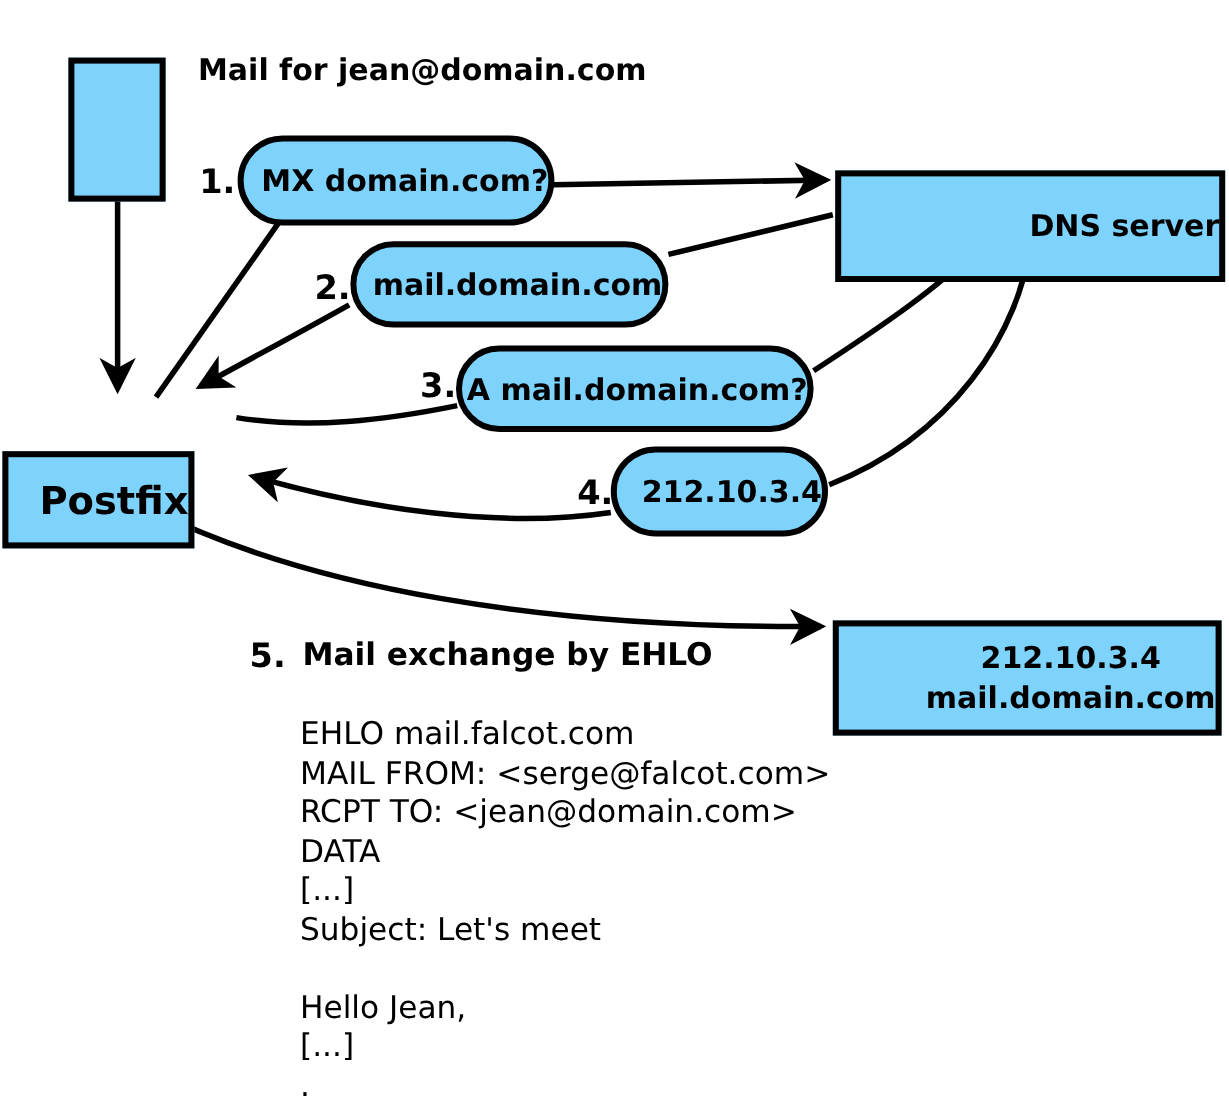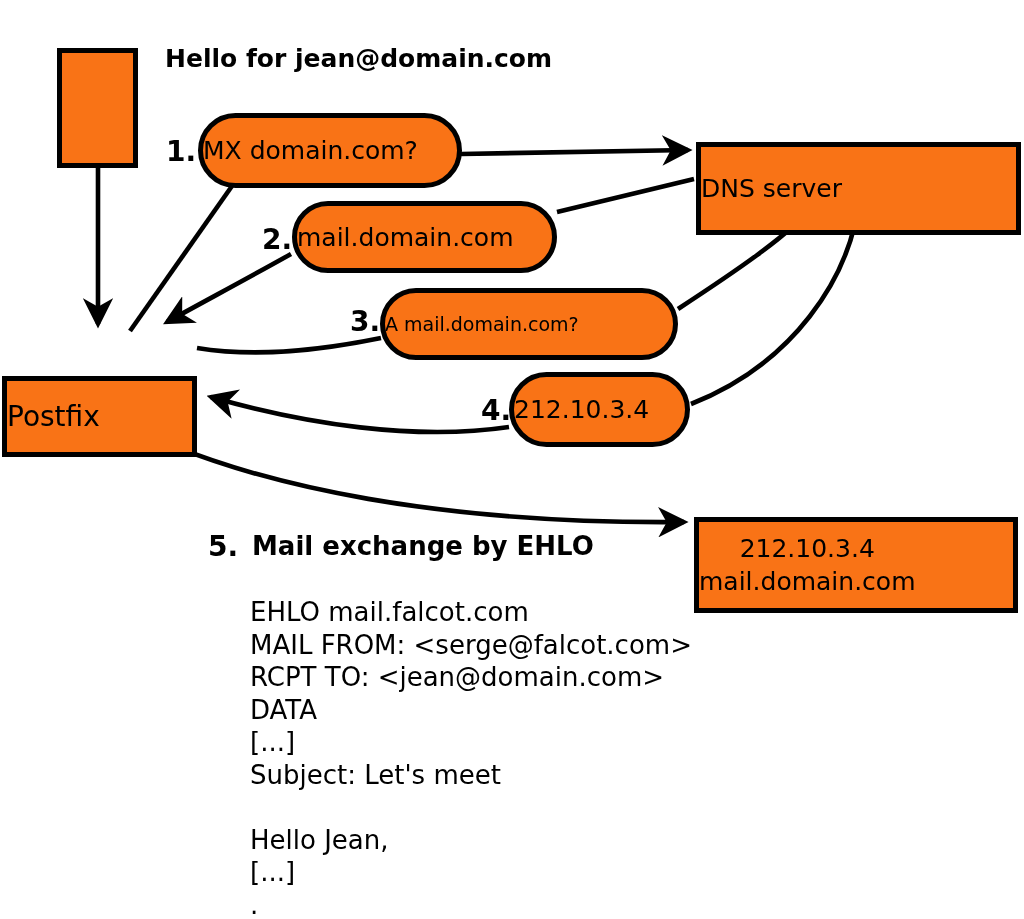--- a/index.html
+++ b/index.html
@@ -19,53 +19,53 @@
   #connector-layer {
     position: absolute;
     left: 0; top: 0;
     width: 1024px;
     height: 919px;
     pointer-events: none;
   }
   .node {
     position: absolute;
     box-sizing: border-box;
-    background: #f97316;
+    background: #7dd3fc;
     border: 5px solid #000000;
     display: flex;
     align-items: center;
-    justify-content: flex-start;
+    justify-content: flex-end;
     text-align: center;
-    font-weight: normal;
+    font-weight: bold;
   }
   .rect-node { border-radius: 0; margin-top: 45px; }
   .pill-node { border-radius: 40px; }
   .node-label { white-space: nowrap; }
   .step-num {
     position: absolute;
     font-weight: bold;
     font-size: 28px;
     line-height: 1;
     white-space: nowrap;
   }
   .free-label {
     position: absolute;
     font-size: 25px;
     font-weight: bold;
     line-height: 1.2;
     white-space: nowrap;
   }
   #mail-label { left: 165px; top: 44px; }
   #mailbox-rect { left: 57px; top: 3px; width: 81px; height: 120px; }
-  #postfix-node { left: 2px; top: 331px; width: 195px; height: 81px; font-size: 28px; }
+  #postfix-node { left: 2px; top: 331px; width: 160px; height: 81px; font-size: 32px; }
   #dns-node { left: 696px; top: 97px; width: 325px; height: 93px; font-size: 25px; }
   #result-node { left: 694px; top: 472px; width: 324px; height: 96px; font-size: 25px; line-height: 33px; }
   #pill-1 { left: 198px; top: 113px; width: 264px; height: 75px; font-size: 25px; }
   #pill-2 { left: 292px; top: 201px; width: 265px; height: 72px; font-size: 25px; }
-  #pill-3 { left: 380px; top: 288px; width: 298px; height: 72px; font-size: 19px; }
+  #pill-3 { left: 380px; top: 288px; width: 298px; height: 72px; font-size: 25px; }
   #pill-4 { left: 509px; top: 372px; width: 181px; height: 75px; font-size: 25px; }
   #num-1 { left: 166px; top: 138px; }
   #num-2 { left: 262px; top: 226px; }
   #num-3 { left: 350px; top: 308px; }
   #num-4 { left: 481px; top: 397px; }
   #num-5 { left: 208px; top: 533px; }
   #step5-label { left: 252px; top: 531px; font-size: 26px; }
   #smtp-transcript {
     position: absolute;
     left: 250px;
@@ -99,21 +99,21 @@
     <path class="connector" d="M 461 154 L 688 150" marker-end="url(#arr)"></path>
     <path class="connector" d="M 694 179 L 557 212"></path>
     <path class="connector" d="M 291 254 C 250 277 205 301 167 322" marker-end="url(#arr)"></path>
     <path class="connector" d="M 197 348 C 258 358 322 350 381 338"></path>
     <path class="connector" d="M 678 309 C 730 275 790 235 814 205" marker-end="url(#arr)"></path>
     <path class="connector" d="M 860 193 C 852 280 790 365 691 404"></path>
     <path class="connector" d="M 509 427 C 415 441 305 424 211 397" marker-end="url(#arr)"></path>
     <path class="connector" d="M 102 412 C 250 495 470 524 684 522" marker-end="url(#arr)"></path>
   </svg>
 
-  <div class="free-label" id="mail-label">Hello for jean@domain.com</div>
+  <div class="free-label" id="mail-label">Mail for jean@domain.com</div>
 
   <div class="node rect-node" id="mailbox-rect"></div>
 
   <div class="node rect-node" id="postfix-node">
     <span class="node-label">Postfix</span>
   </div>
 
   <div class="node rect-node" id="dns-node">
     <span class="node-label">DNS server</span>
   </div>

